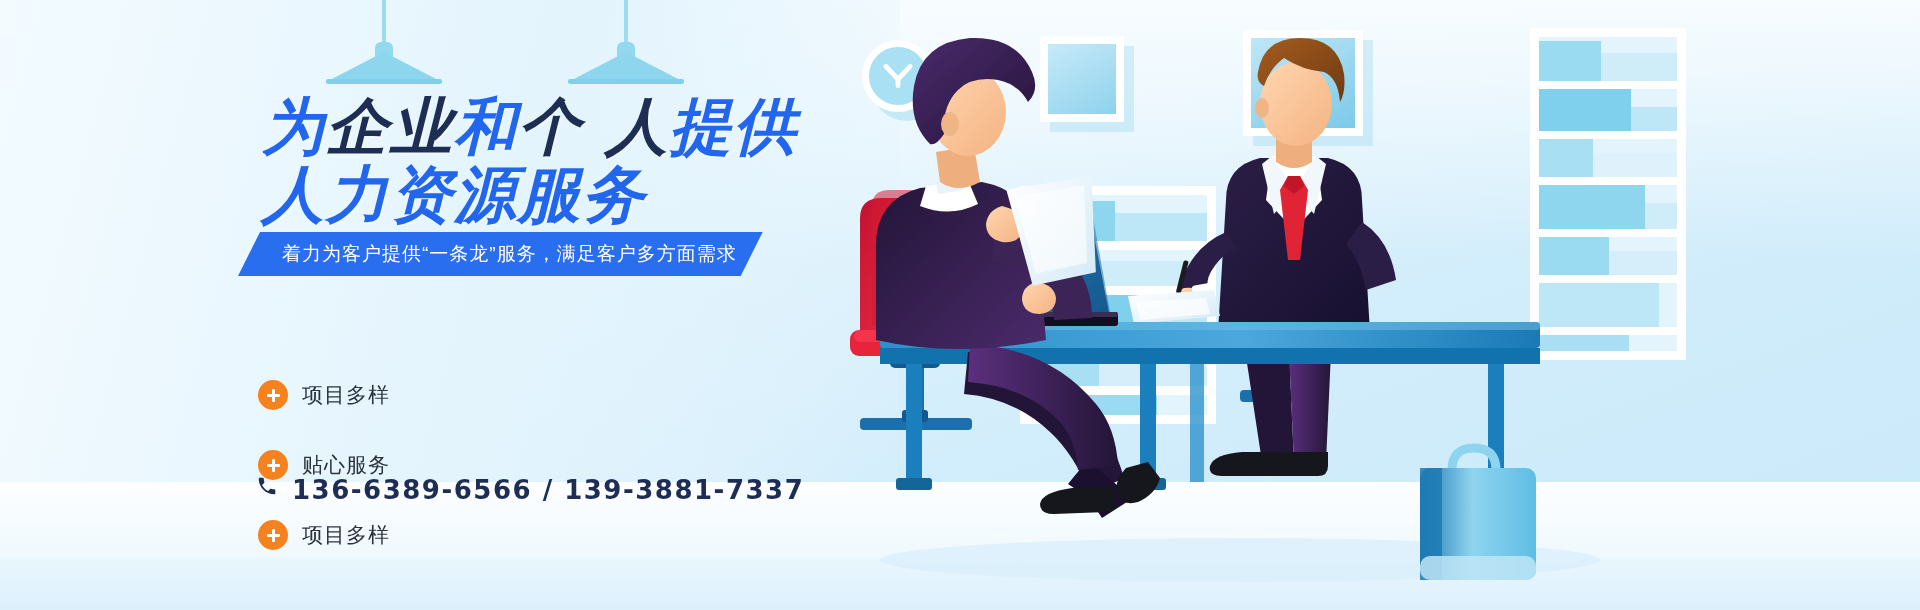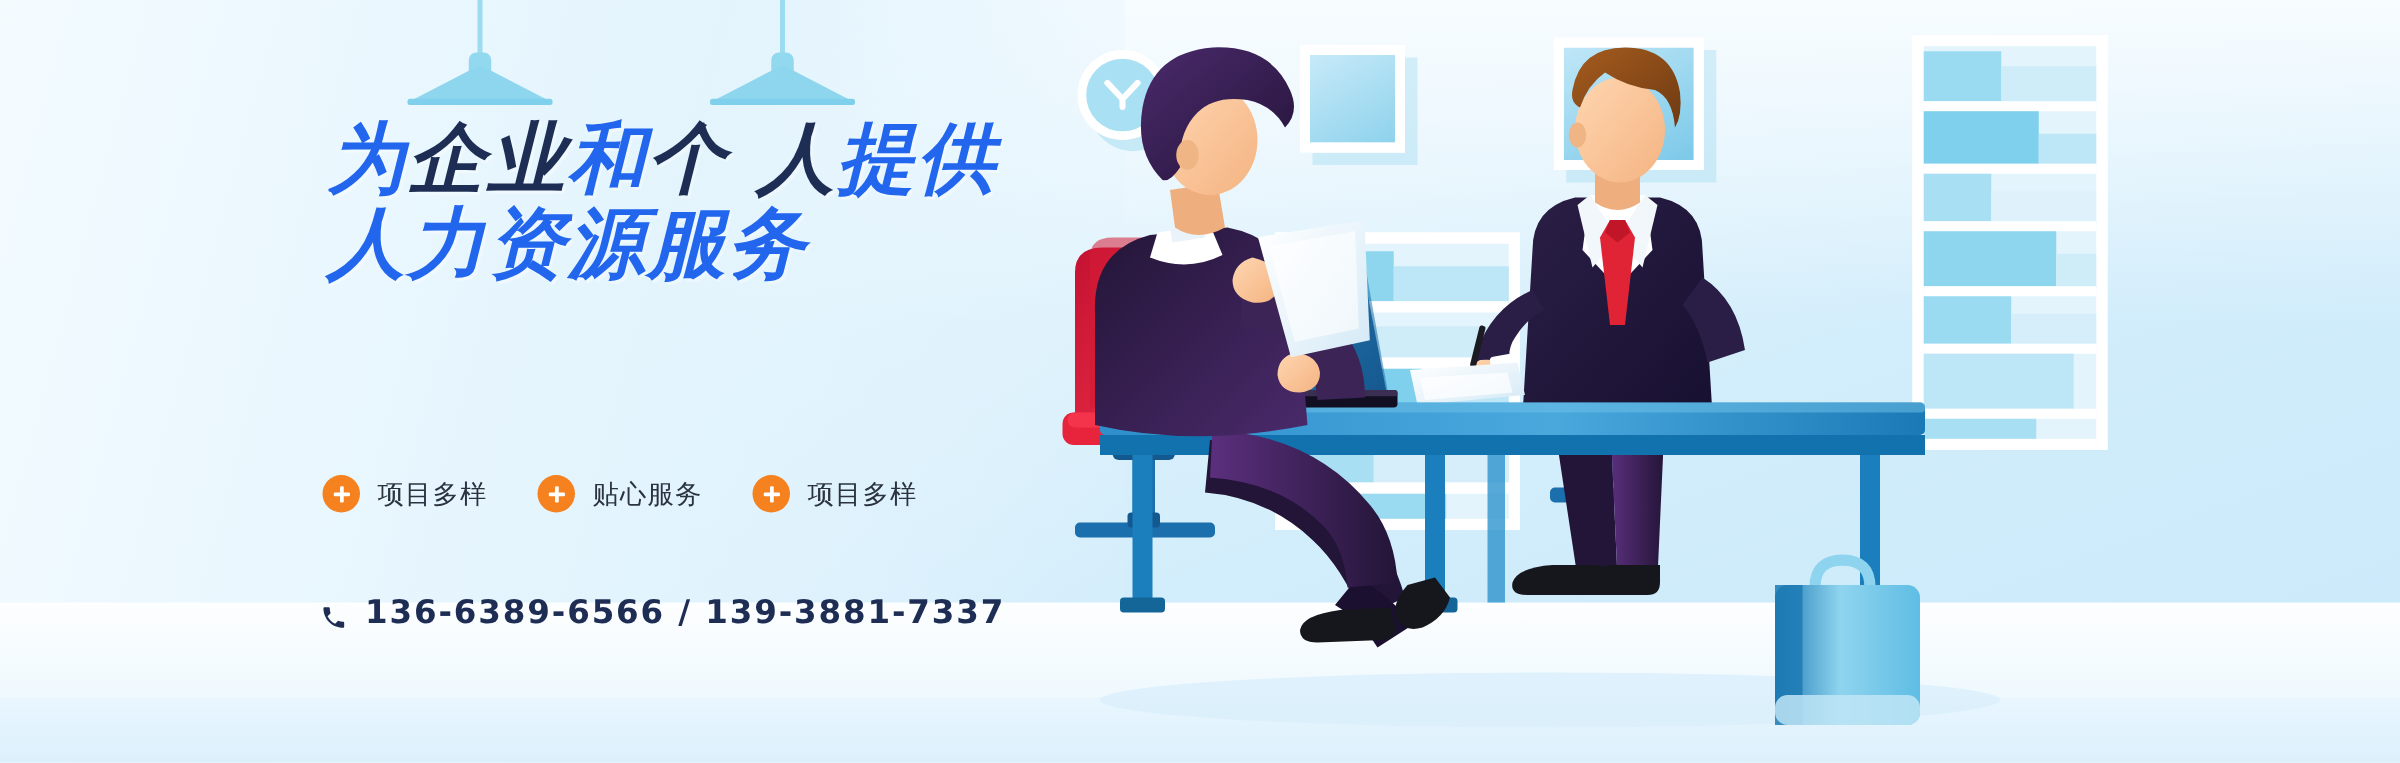--- a/index.html
+++ b/index.html
@@ -99,36 +99,36 @@
     clip-path: polygon(22px 0, 100% 0, calc(100% - 22px) 100%, 0 100%);
   }
   .subbar-shadow {
     position:absolute; left:12px; top:10px;
     height:44px; width:100%;
     background:rgba(140,200,235,.45);
     clip-path: polygon(22px 0, 100% 0, calc(100% - 22px) 100%, 0 100%);
     z-index:-1;
   }
 
-  .features { position:absolute; left:258px; top:380px; display:flex; align-items:center; gap:40px; }
+  .features { position:absolute; left:258px; top:380px; display:flex; align-items:center; gap:40px;flex-direction:column; }
   .feature { display:flex; align-items:center; gap:14px; }
   .feature .dot {
     width:30px; height:30px; border-radius:50%;
     background:#f5811f;
     display:flex; align-items:center; justify-content:center;
     position:relative;
   }
   .feature .dot::before, .feature .dot::after{
     content:""; position:absolute; background:#fff; border-radius:1px;
   }
   .feature .dot::before { width:13px; height:3px; }
   .feature .dot::after  { width:3px; height:13px; }
   .feature .txt { font-size:21px; color:#2b3341; letter-spacing:1px; }
 
-  .phone { position:absolute; left:256px; top:475px; display:flex; align-items:flex-end; gap:14px; }
+  .phone { position:absolute; left:256px; top:475px; display:flex; align-items:flex-start; gap:14px; }
   .phone .num {
     font-size:26px; font-weight:900; color:#1d2d54; letter-spacing:1.5px;
     font-family:"DejaVu Sans","Liberation Sans",sans-serif;
   }
 
   
   .ill { position:absolute; }
 </style>
 </head>
 <body>
@@ -377,20 +377,26 @@
       <rect x="580" y="556" width="116" height="24" rx="10" fill="#bfe5f6" opacity=".85"></rect>
     </g>
   </svg>
 
   <div class="headline h-l2">人力资源服务</div>
 
   <div class="headline h-l1">
     <span class="blue">为</span><span class="dark">企业</span><span class="blue">和</span><span class="dark">个 人</span><span class="blue">提供</span>
   </div>
 
+  <div class="subbar-wrap">
+    <div class="subbar-shadow"></div>
+    <div class="subbar">
+      <span>着力为客户提供“一条龙”服务，满足客户多方面需求</span>
+    </div>
+  </div>
 
   <div class="features">
     <div class="feature">
       <span class="dot"></span>
       <span class="txt">项目多样</span>
     </div>
     <div class="feature">
       <span class="dot"></span>
       <span class="txt">贴心服务</span>
     </div>

